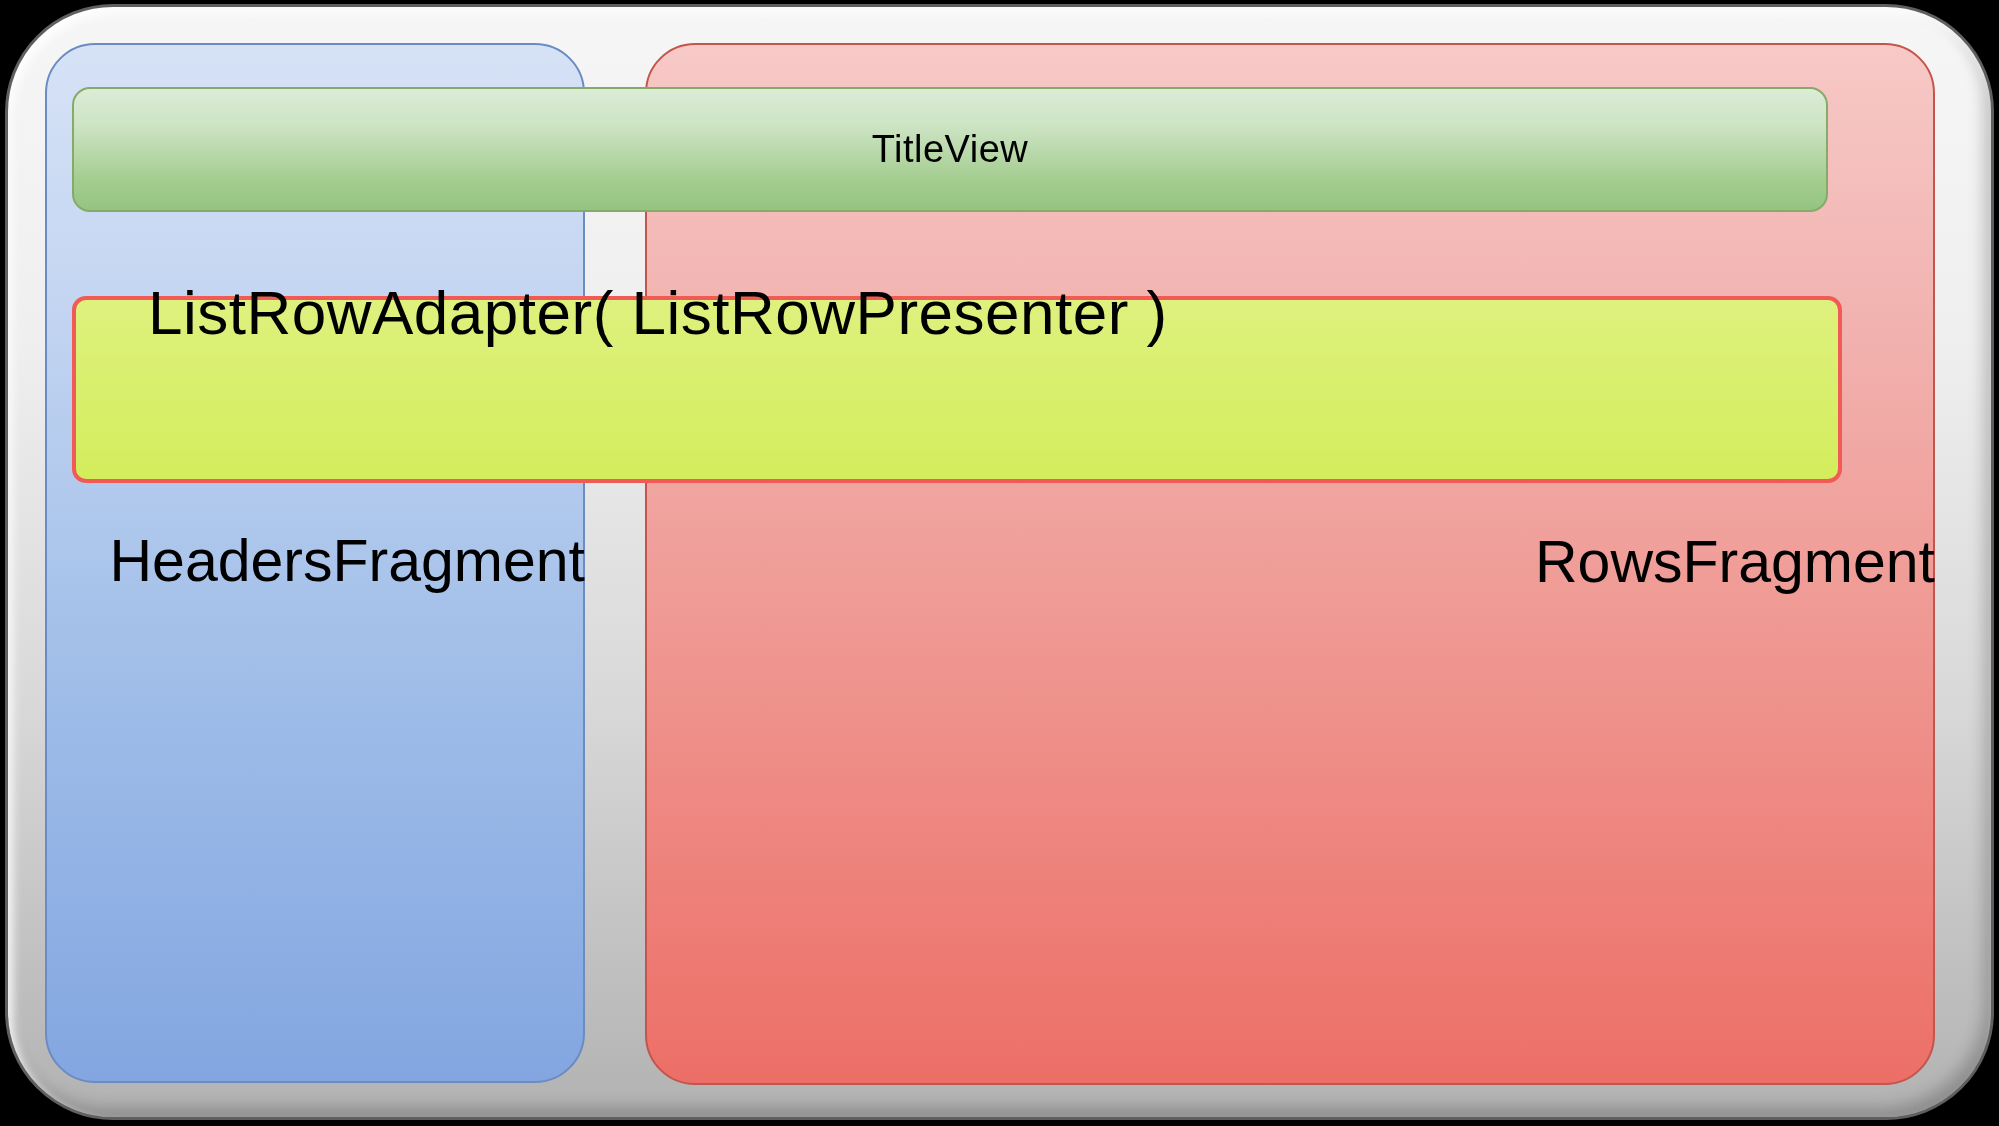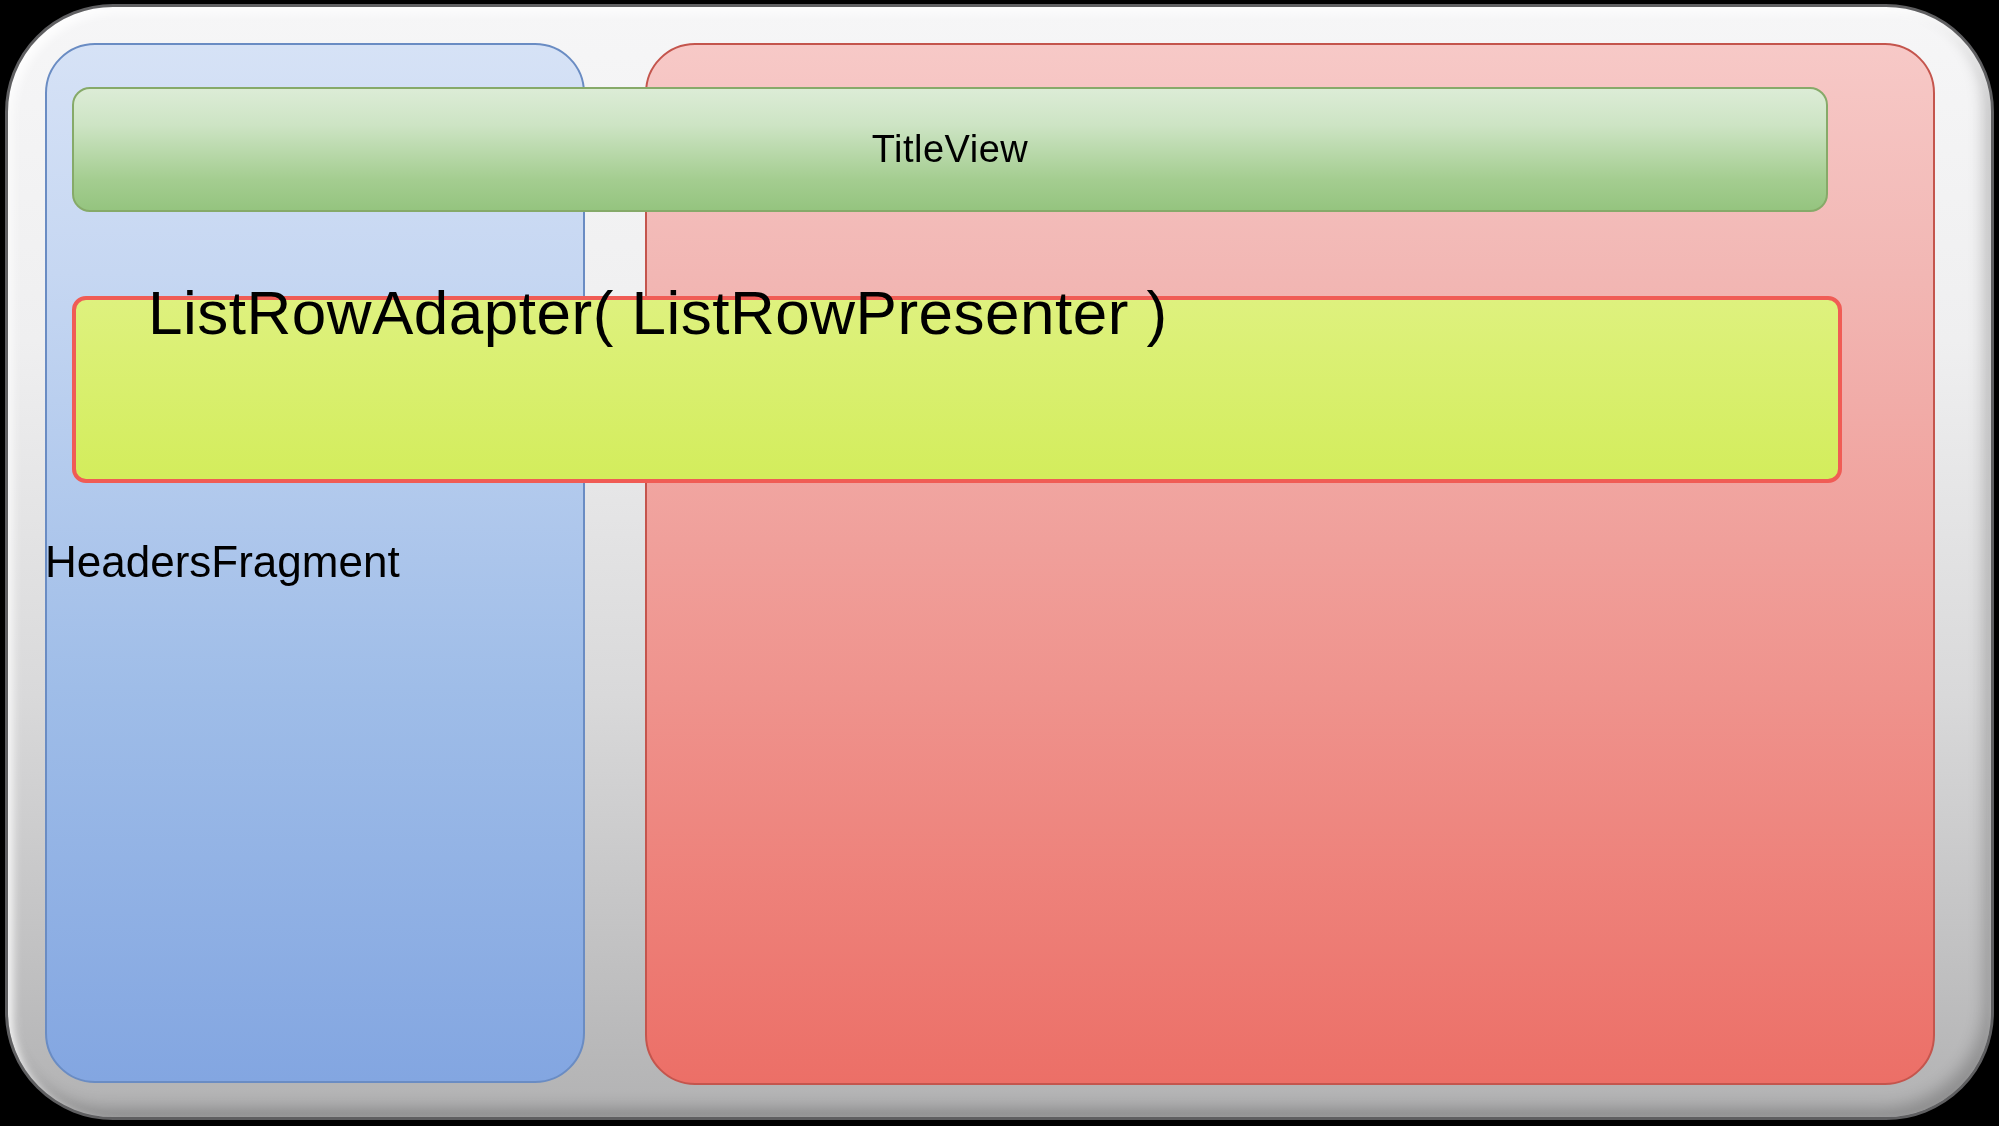--- a/index.html
+++ b/index.html
@@ -100,23 +100,23 @@
     font-size:62px;
     line-height:62px;
     white-space:nowrap;
     letter-spacing:0.5px;
   }
   .big-row1{ left:148px; top:264px;margin-top:18px; }
   .big-header{ left:181px; top:374px; font-size:61px; letter-spacing:4px; }
   .big-card{ left:790px; top:374px; font-size:61px; letter-spacing:1px; }
   .panel-label{
     position:absolute;
-    font-size:44px;
+    font-size:59px;
     line-height:45px;
-    text-align:left;
+    text-align:right;
     white-space:nowrap;
   }
   .label-headers{ left:45px; width:540px; top:539px; }
   .label-rows{ left:645px; width:1290px; top:540px; }
 </style>
 </head>
 <body>
 
 <div class="stage">
 
@@ -131,14 +131,15 @@
   </div>
 
   <div class="bar-yellow"></div>
 
   <div class="big-text big-row1">ListRowAdapter( ListRowPresenter )</div>
 
 
 
   <div class="panel-label label-headers">HeadersFragment</div>
 
+  <div class="panel-label label-rows">RowsFragment</div>
 
 </div>
 
 </body></html>

